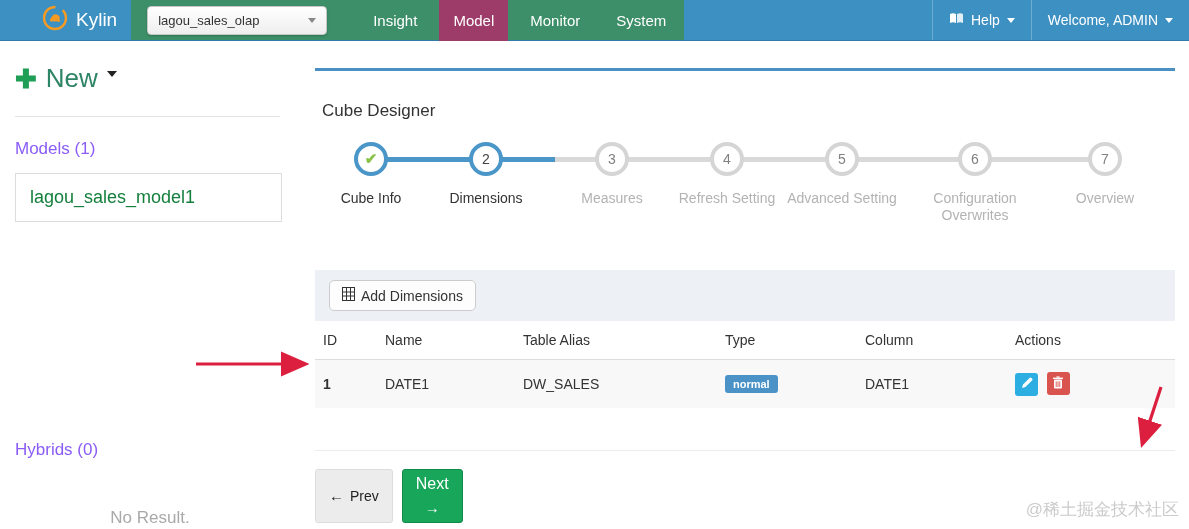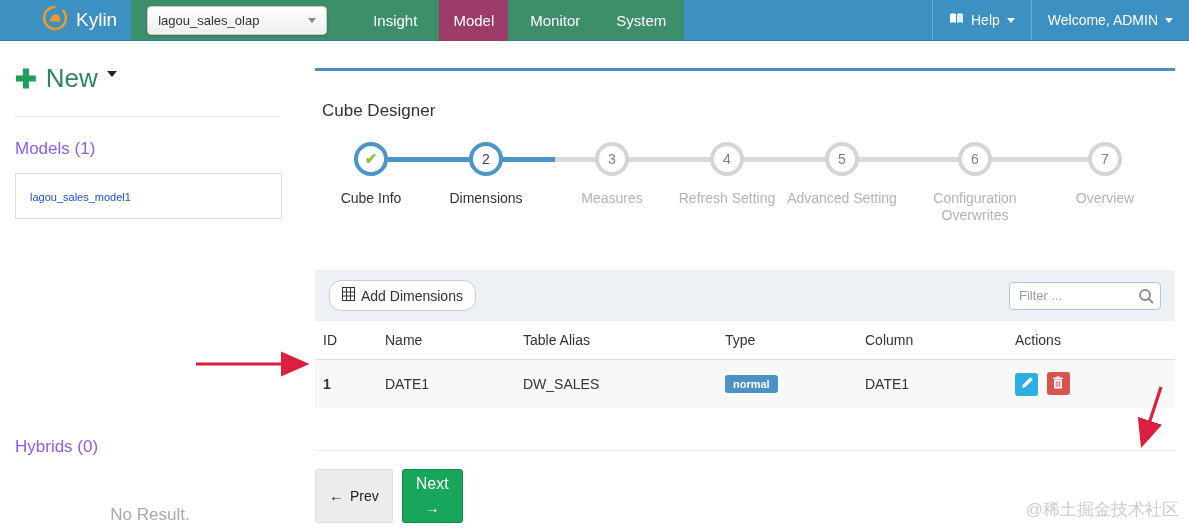--- a/index.html
+++ b/index.html
@@ -31,21 +31,21 @@
   
   .sidebar { position:absolute; top:41px; left:0; width:300px; height:488px; background:#fff; }
   .new-row { display:flex; align-items:center; gap:9px; padding:22px 20px 20px 15px; cursor:pointer; }
   .plus-icon { color:#1f9e55; font-size:26px; font-weight:bold; line-height:24px; }
   .new-label { color:#2e8566; font-size:26px; }
   .new-caret { width:0; height:0; border-left:5px solid transparent; border-right:5px solid transparent;
     border-top:6px solid #222; margin-top:-10px; }
   .side-hr { border:0; border-top:1px solid #e4e4e4; margin:2px 20px 0 15px; }
   .side-heading { font-size:17px; color:#8b5cf6; padding:22px 15px 14px 15px; }
   .model-box { margin:0 18px 0 15px; border:1px solid #ddd; background:#fff; padding:13px 14px; }
-  .model-link { color:#1d4ed8; font-size:11px; text-decoration:none; cursor:pointer;margin-top:48px; }
+  .model-link { color:#15803d; font-size:18px; text-decoration:none; cursor:pointer;margin-top:48px; }
   .hybrids-heading { margin-top:196px; }
   .no-result { text-align:center; color:#a9a9a9; font-size:17px; margin-top:34px; }
 
   
   .main { position:absolute; top:41px; left:315px; width:860px; height:488px; }
   .panel-border { margin-top:27px; border-top:3px solid #4a90c2; }
   .panel-title { font-size:17px; color:#333; margin:30px 0 0 7px; }
 
   .steps { position:relative; height:86px; margin-top:21px; }
   .conn { position:absolute; top:15px; height:5px; }
@@ -57,21 +57,21 @@
   .step-circle.active { border-color:#4a96c8; color:#444; }
   .check-icon { color:#8bc34a; font-weight:bold; font-size:15px; }
   .check-icon::before { content:"\2714"; }
   .step-label { position:absolute; top:48px; width:140px; text-align:center;
     font-size:14px; line-height:17px; color:#b3b3b3; }
   .step-label.active { color:#333; }
 
   .toolbar { margin-top:42px; background:#edf1f6; padding:10px 14px; display:flex;
     align-items:center; justify-content:space-between; }
   .add-btn { display:inline-flex; align-items:center; gap:6px; background:#fdfdfd;
-    border:1px solid #ccc; border-radius:12px; padding:6px 12px; font-size:14px;
+    border:1px solid #ccc; border-radius:5px; padding:6px 12px; font-size:14px;
     color:#333; cursor:pointer; }
   .filter-wrap { position:relative; }
   .filter-input { width:152px; height:28px; border:1px solid #9ecde8; border-radius:4px;
     padding:4px 28px 4px 9px; font-size:13px; color:#333; outline:none;
     font-family:"Liberation Sans", sans-serif; }
   .filter-input::placeholder { color:#9a9a9a; }
   .search-icon { position:absolute; right:7px; top:6px; cursor:pointer; }
 
   table.dim { width:100%; border-collapse:collapse; font-size:14px; }
   .dim th { text-align:left; font-weight:normal; color:#333; padding:11px 8px;
@@ -210,29 +210,20 @@
           <svg width="13" height="14" viewBox="0 0 13 14">
             <rect x="0.5" y="0.5" width="12" height="13" fill="none" stroke="#333"></rect>
             <line x1="0.5" y1="5" x2="12.5" y2="5" stroke="#333"></line>
             <line x1="0.5" y1="9" x2="12.5" y2="9" stroke="#333"></line>
             <line x1="4.5" y1="0.5" x2="4.5" y2="13.5" stroke="#333"></line>
             <line x1="8.5" y1="0.5" x2="8.5" y2="13.5" stroke="#333"></line>
           </svg>
         </span>
         <span>Add Dimensions</span>
       </button>
-      <div class="filter-wrap">
-        <input class="filter-input" type="text" placeholder="Filter ..." style="">
-        <span class="search-icon">
-          <svg width="16" height="16" viewBox="0 0 16 16">
-            <circle cx="7" cy="7" r="5" fill="none" stroke="#8a8a8a" stroke-width="1.8"></circle>
-            <line x1="10.6" y1="10.6" x2="14.5" y2="14.5" stroke="#8a8a8a" stroke-width="1.8" stroke-linecap="round"></line>
-          </svg>
-        </span>
-      </div>
     </div>
 
     <table class="dim">
       <colgroup>
           <col style="width:62px">
           <col style="width:138px">
           <col style="width:202px">
           <col style="width:140px">
           <col style="width:150px">
           <col>

